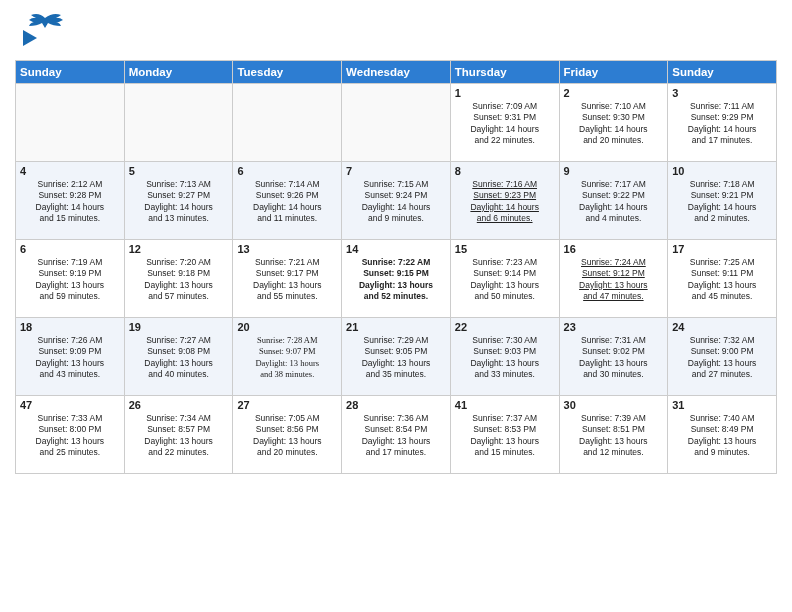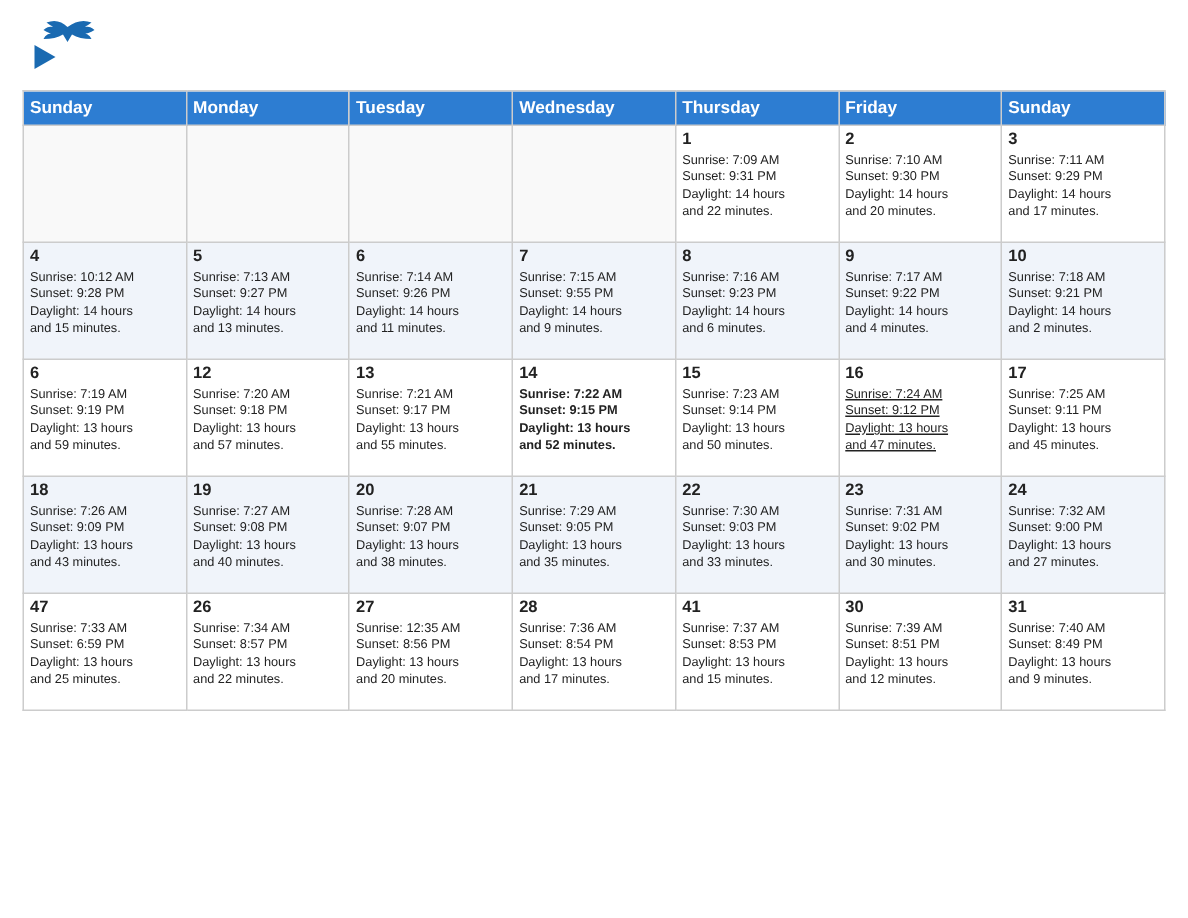--- a/index.html
+++ b/index.html
@@ -67,20 +67,21 @@
       font-size: 11px;
       font-weight: bold;
       color: #222;
       display: block;
       margin-bottom: 2px;
     }
     .day-info {
       font-size: 8.5px;
       line-height: 1.35;
       color: #222;
+      text-align: center;
     }
     
     .logo-wrapper {
       display: flex;
       align-items: center;
     }
     .logo-words {
       display: flex;
       flex-direction: column;
       line-height: 1;
@@ -157,21 +158,21 @@
             <span class="day-number">3</span>
             <div class="day-info" style="white-space: pre-line;">Sunrise: 7:11 AM
 Sunset: 9:29 PM
 Daylight: 14 hours
 and 17 minutes.</div>
           </td>
         </tr>
         <tr>
           <td>
             <span class="day-number">4</span>
-            <div class="day-info" style="white-space: pre-line;">Sunrise: 10:12 AM
+            <div class="day-info" style="white-space: pre-line;">Sunrise: 2:12 AM
 Sunset: 9:28 PM
 Daylight: 14 hours
 and 15 minutes.</div>
           </td>
           <td>
             <span class="day-number">5</span>
             <div class="day-info" style="white-space: pre-line;">Sunrise: 7:13 AM
 Sunset: 9:27 PM
 Daylight: 14 hours
 and 13 minutes.</div>
@@ -179,27 +180,27 @@
           <td>
             <span class="day-number">6</span>
             <div class="day-info" style="white-space: pre-line;">Sunrise: 7:14 AM
 Sunset: 9:26 PM
 Daylight: 14 hours
 and 11 minutes.</div>
           </td>
           <td>
             <span class="day-number">7</span>
             <div class="day-info" style="white-space: pre-line;">Sunrise: 7:15 AM
-Sunset: 9:55 PM
+Sunset: 9:24 PM
 Daylight: 14 hours
 and 9 minutes.</div>
           </td>
           <td>
             <span class="day-number">8</span>
-            <div class="day-info" style="white-space: pre-line;">Sunrise: 7:16 AM
+            <div class="day-info" style="white-space: pre-line; text-decoration: underline;">Sunrise: 7:16 AM
 Sunset: 9:23 PM
 Daylight: 14 hours
 and 6 minutes.</div>
           </td>
           <td>
             <span class="day-number">9</span>
             <div class="day-info" style="white-space: pre-line;">Sunrise: 7:17 AM
 Sunset: 9:22 PM
 Daylight: 14 hours
 and 4 minutes.</div>
@@ -273,21 +274,21 @@
           </td>
           <td>
             <span class="day-number">19</span>
             <div class="day-info" style="white-space: pre-line;">Sunrise: 7:27 AM
 Sunset: 9:08 PM
 Daylight: 13 hours
 and 40 minutes.</div>
           </td>
           <td>
             <span class="day-number">20</span>
-            <div class="day-info" style="white-space: pre-line;">Sunrise: 7:28 AM
+            <div class="day-info" style="white-space: pre-line; font-family: Liberation Serif, serif;">Sunrise: 7:28 AM
 Sunset: 9:07 PM
 Daylight: 13 hours
 and 38 minutes.</div>
           </td>
           <td>
             <span class="day-number">21</span>
             <div class="day-info" style="white-space: pre-line;">Sunrise: 7:29 AM
 Sunset: 9:05 PM
 Daylight: 13 hours
 and 35 minutes.</div>
@@ -311,34 +312,34 @@
             <div class="day-info" style="white-space: pre-line;">Sunrise: 7:32 AM
 Sunset: 9:00 PM
 Daylight: 13 hours
 and 27 minutes.</div>
           </td>
         </tr>
         <tr>
           <td>
             <span class="day-number">47</span>
             <div class="day-info" style="white-space: pre-line;">Sunrise: 7:33 AM
-Sunset: 6:59 PM
+Sunset: 8:00 PM
 Daylight: 13 hours
 and 25 minutes.</div>
           </td>
           <td>
             <span class="day-number">26</span>
             <div class="day-info" style="white-space: pre-line;">Sunrise: 7:34 AM
 Sunset: 8:57 PM
 Daylight: 13 hours
 and 22 minutes.</div>
           </td>
           <td>
             <span class="day-number">27</span>
-            <div class="day-info" style="white-space: pre-line;">Sunrise: 12:35 AM
+            <div class="day-info" style="white-space: pre-line;">Sunrise: 7:05 AM
 Sunset: 8:56 PM
 Daylight: 13 hours
 and 20 minutes.</div>
           </td>
           <td>
             <span class="day-number">28</span>
             <div class="day-info" style="white-space: pre-line;">Sunrise: 7:36 AM
 Sunset: 8:54 PM
 Daylight: 13 hours
 and 17 minutes.</div>

